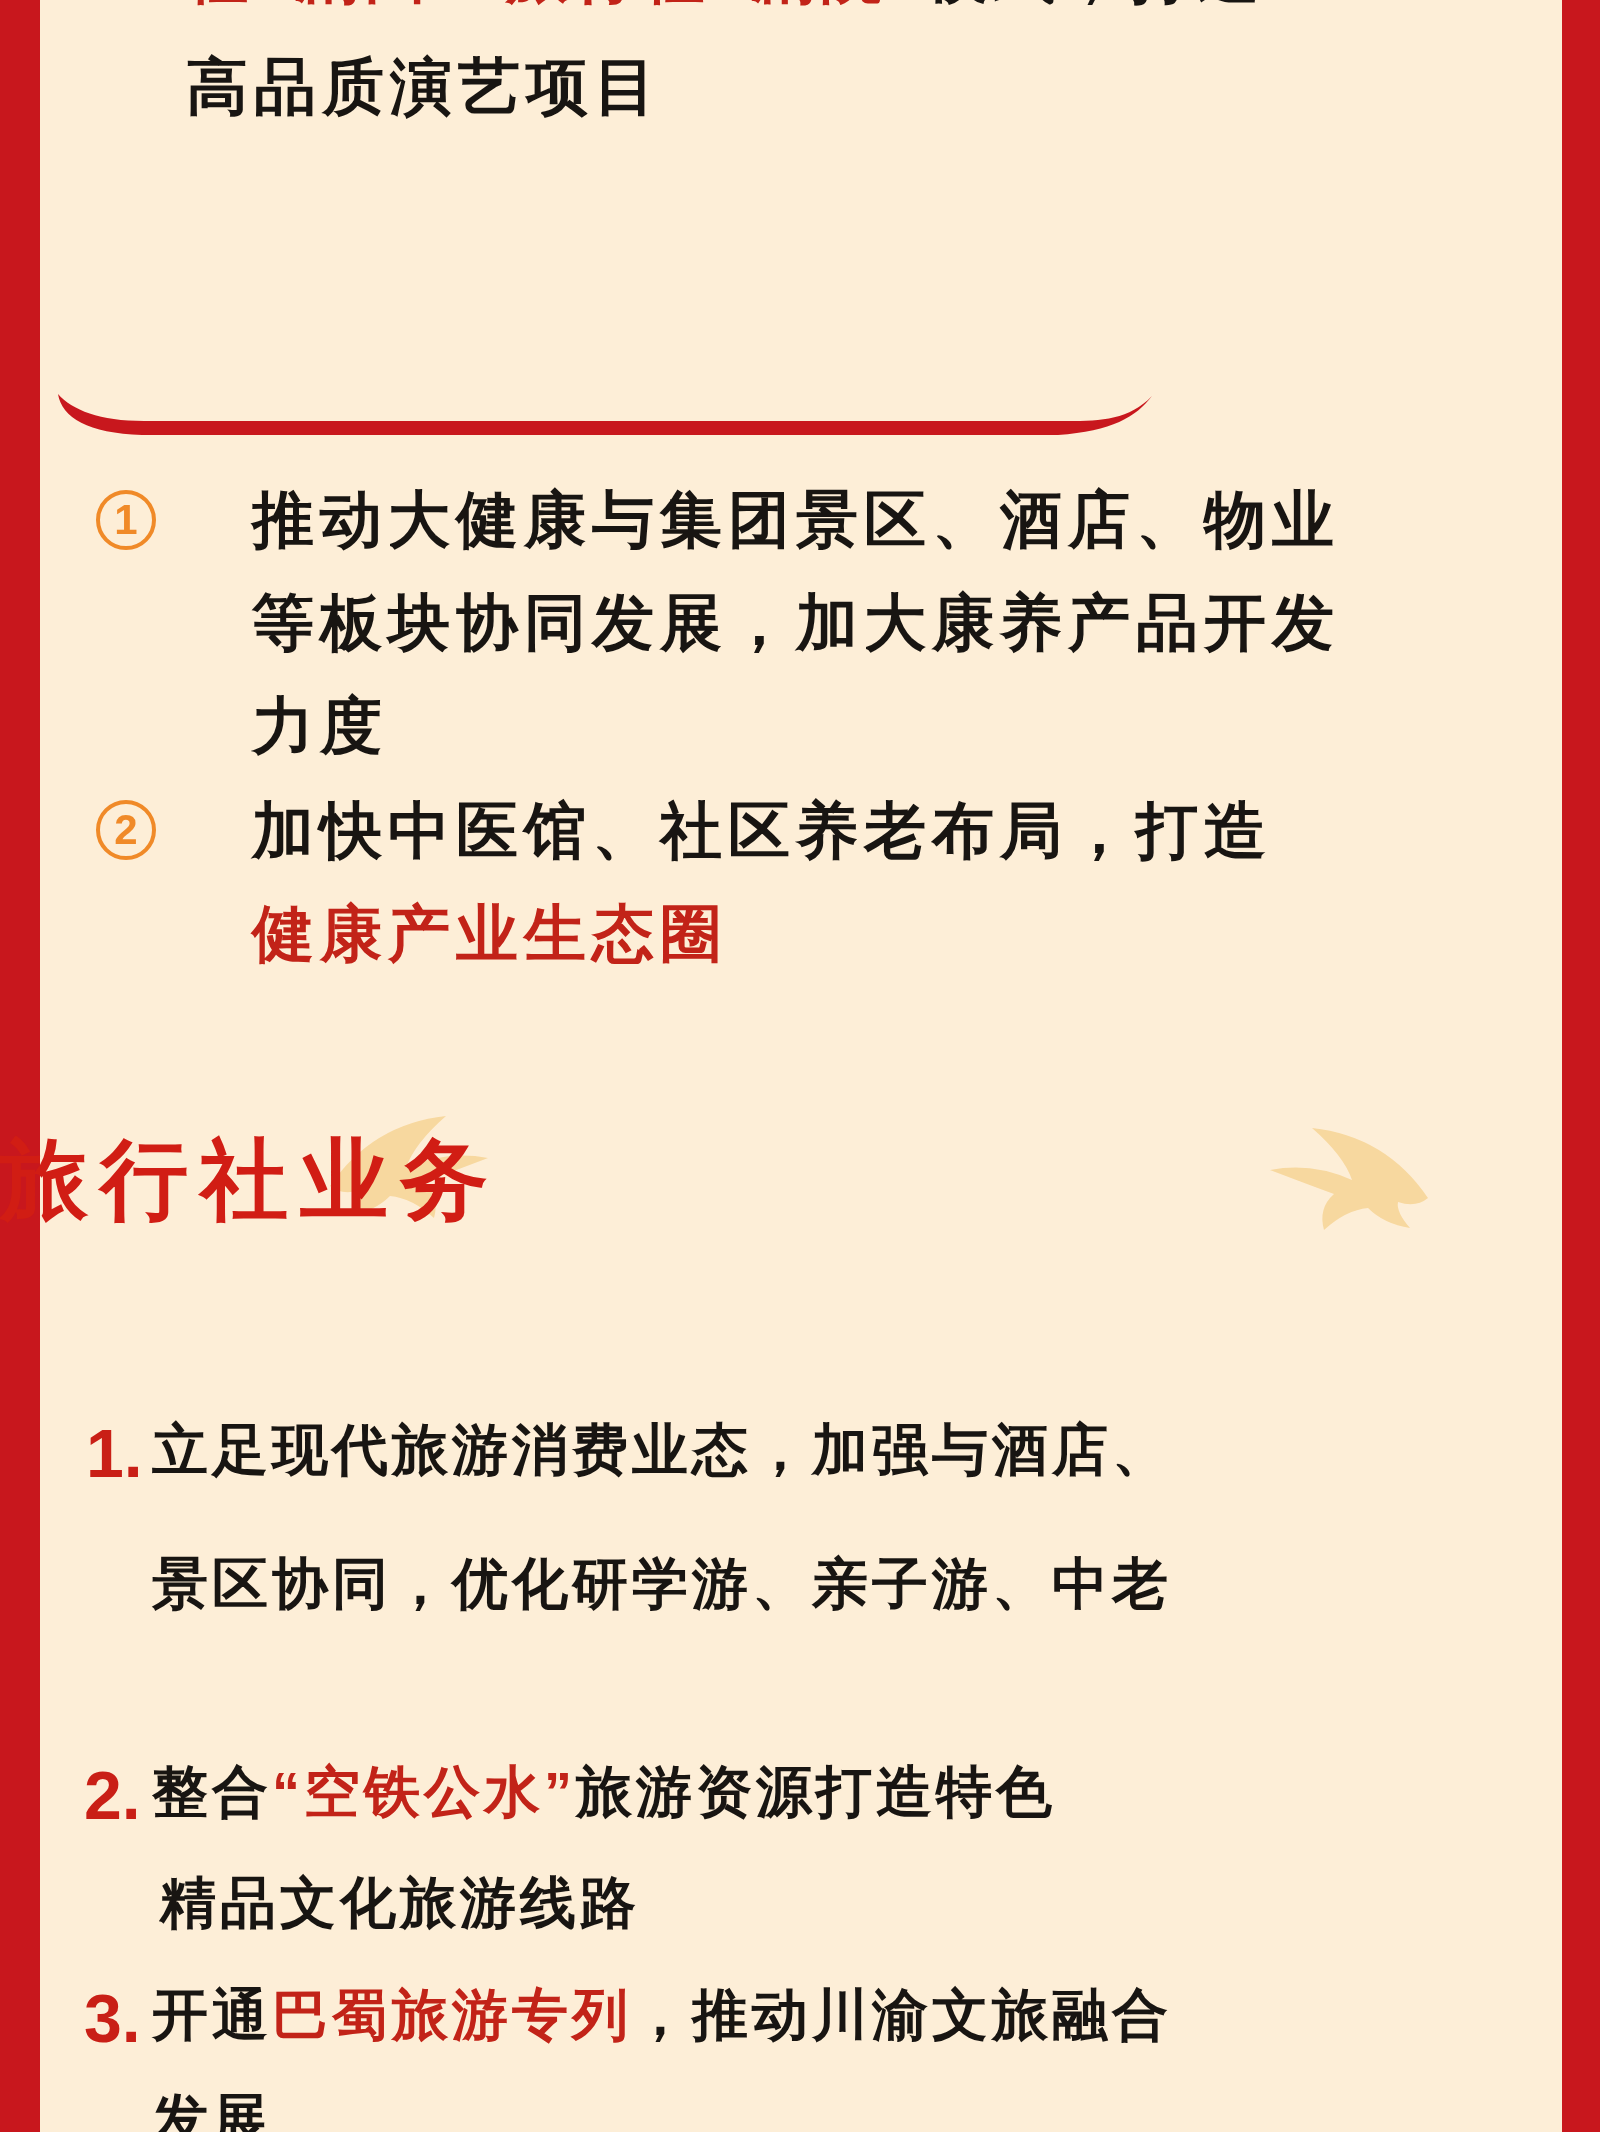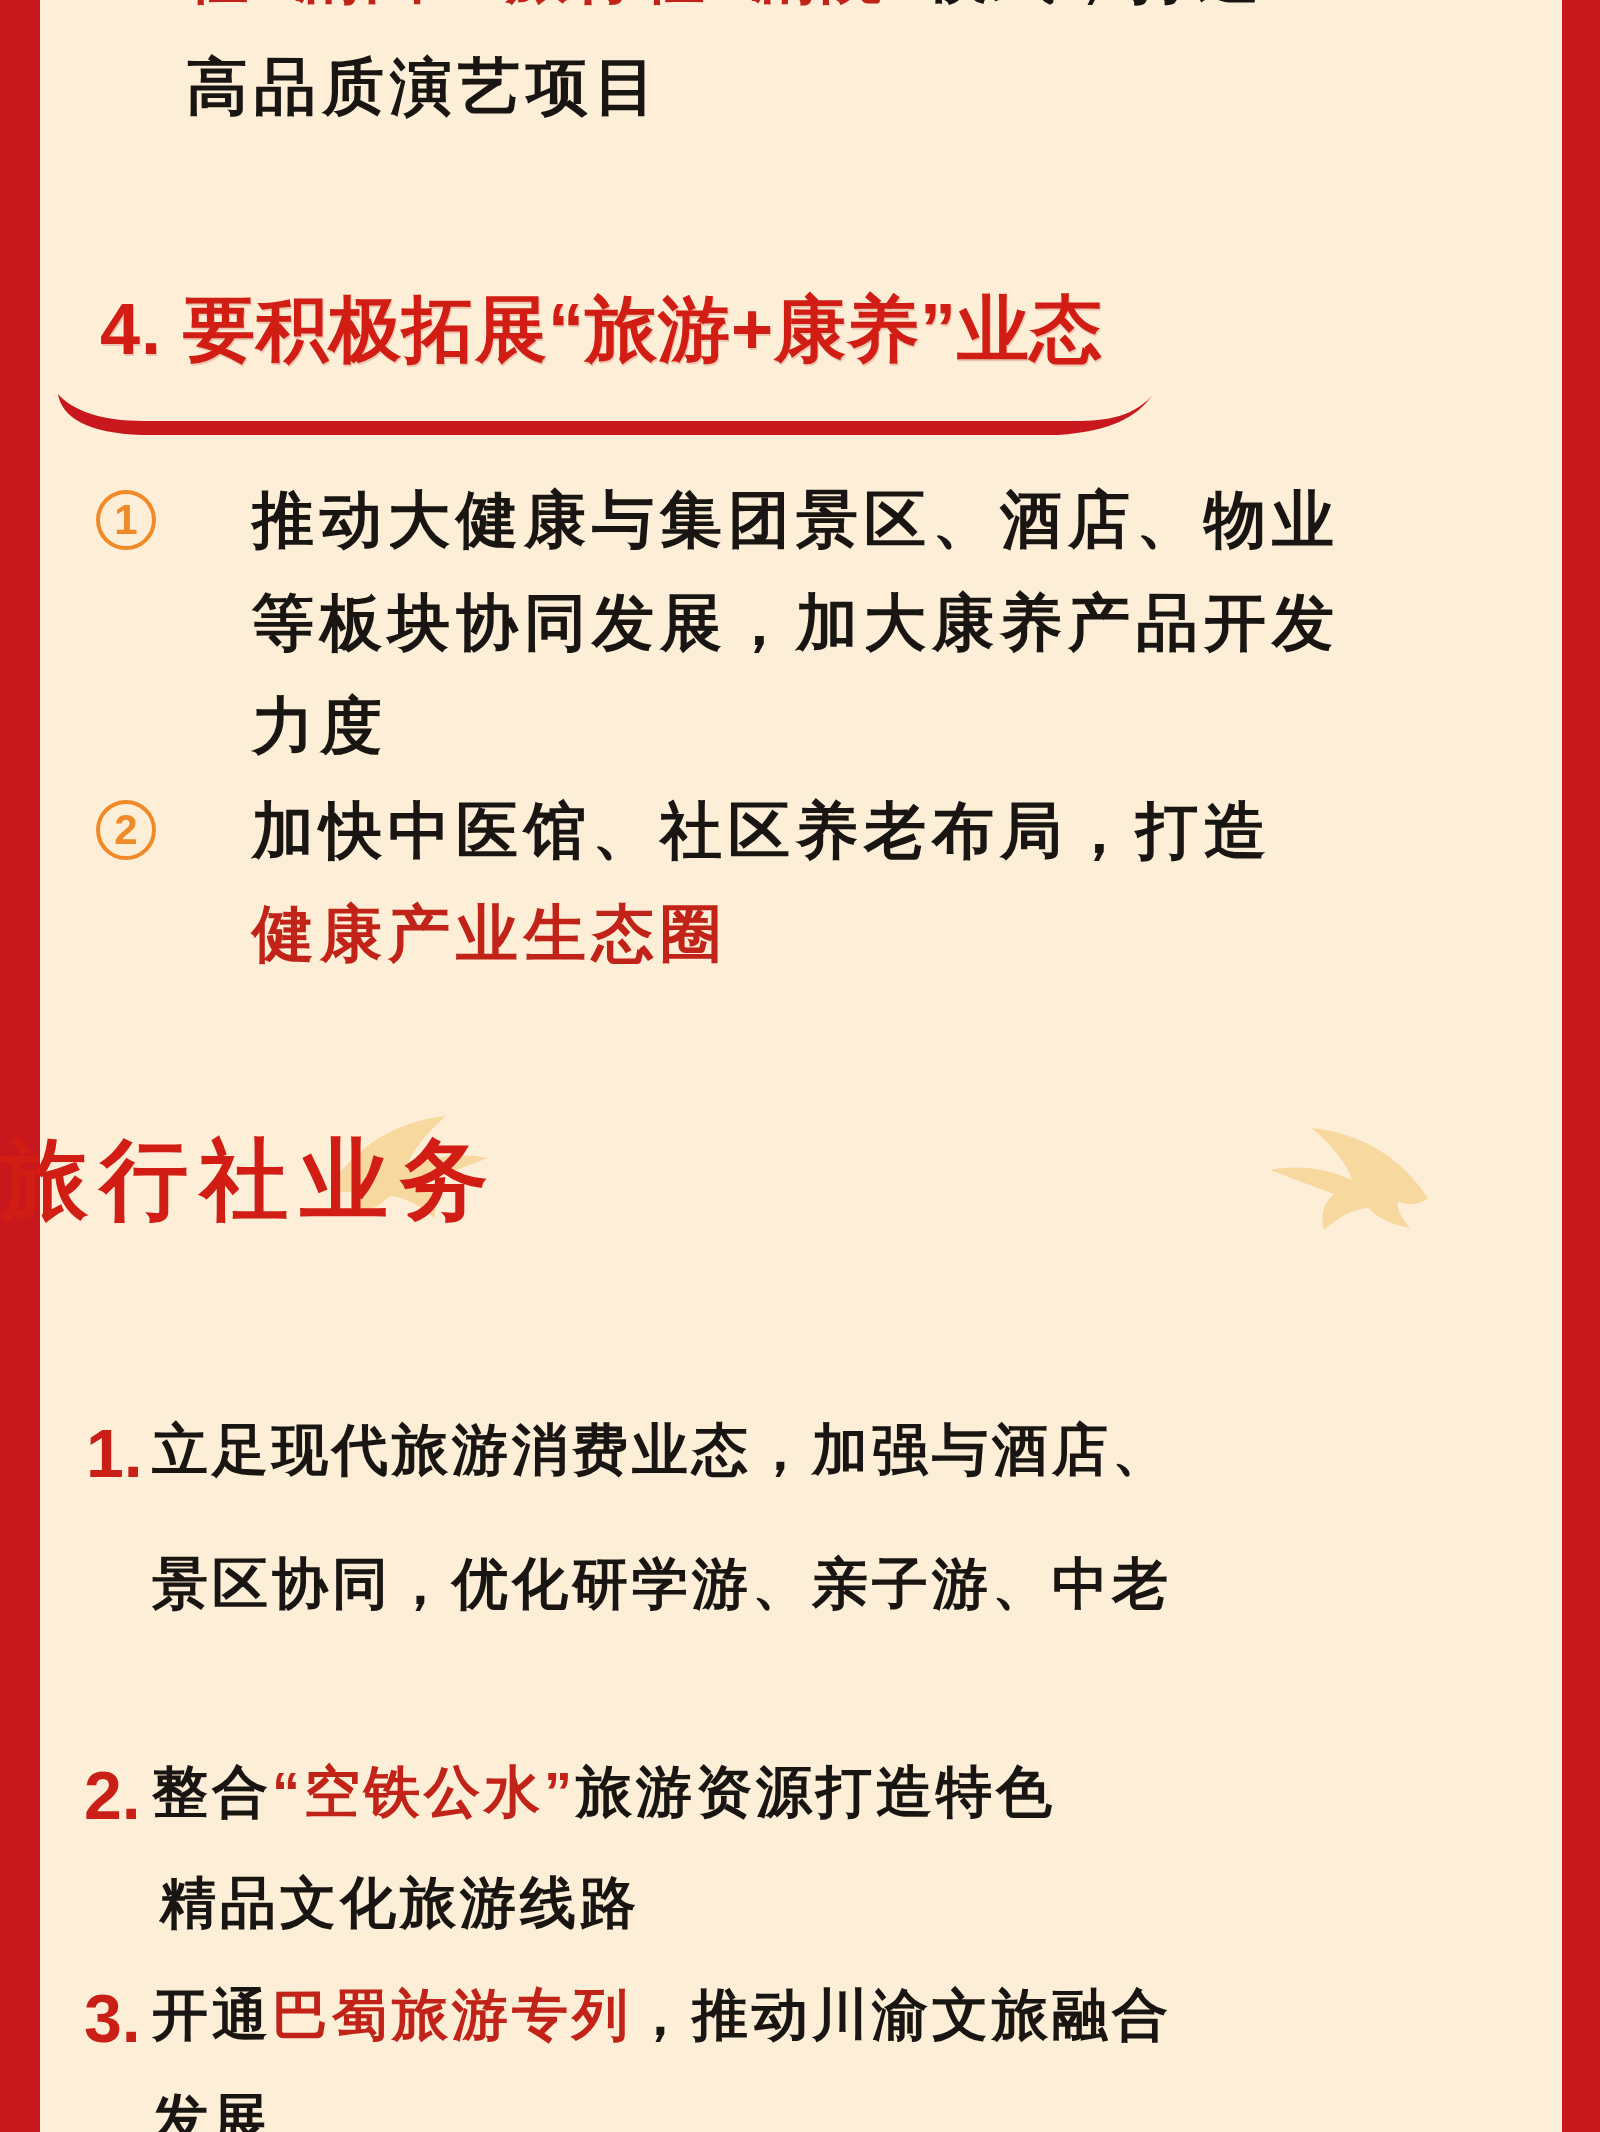--- a/index.html
+++ b/index.html
@@ -73,21 +73,20 @@
 <div class="page">
 
   <div class="side-bar left"></div>
   <div class="side-bar right"></div>
 
   <div class="abs top-partial" style="left:186px;top:-62px;">
     <span class="red-seg">社+剧团”</span><span class="red-seg">“旅行社+剧院”</span><span class="black-seg">模式，打造</span>
   </div>
   <div class="abs body-line" style="left:186px;top:50px;">高品质演艺项目</div>
 
-  <div class="abs section-heading" style="left:100px;top:288px;">4. 要积极拓展“旅游+康养”业态</div>
 
   <svg class="abs swoosh" style="left:52px;top:392px;" width="1106" height="54" viewBox="0 0 1106 54" aria-hidden="true">
     <path d="M6 2 C10 26 36 41 90 43 L1006 43 C1060 39 1084 25 1100 4 C1074 31 1042 29 1000 29 L92 29 C48 29 20 18 6 2 Z"></path>
   </svg>
 
   <div class="abs circle-num" style="left:96px;top:490px;">1</div>
   <div class="abs body-line" style="left:252px;top:483px;">推动大健康与集团景区、酒店、物业</div>
   <div class="abs body-line" style="left:252px;top:586px;">等板块协同发展，加大康养产品开发</div>
   <div class="abs body-line" style="left:252px;top:689px;">力度</div>
 

